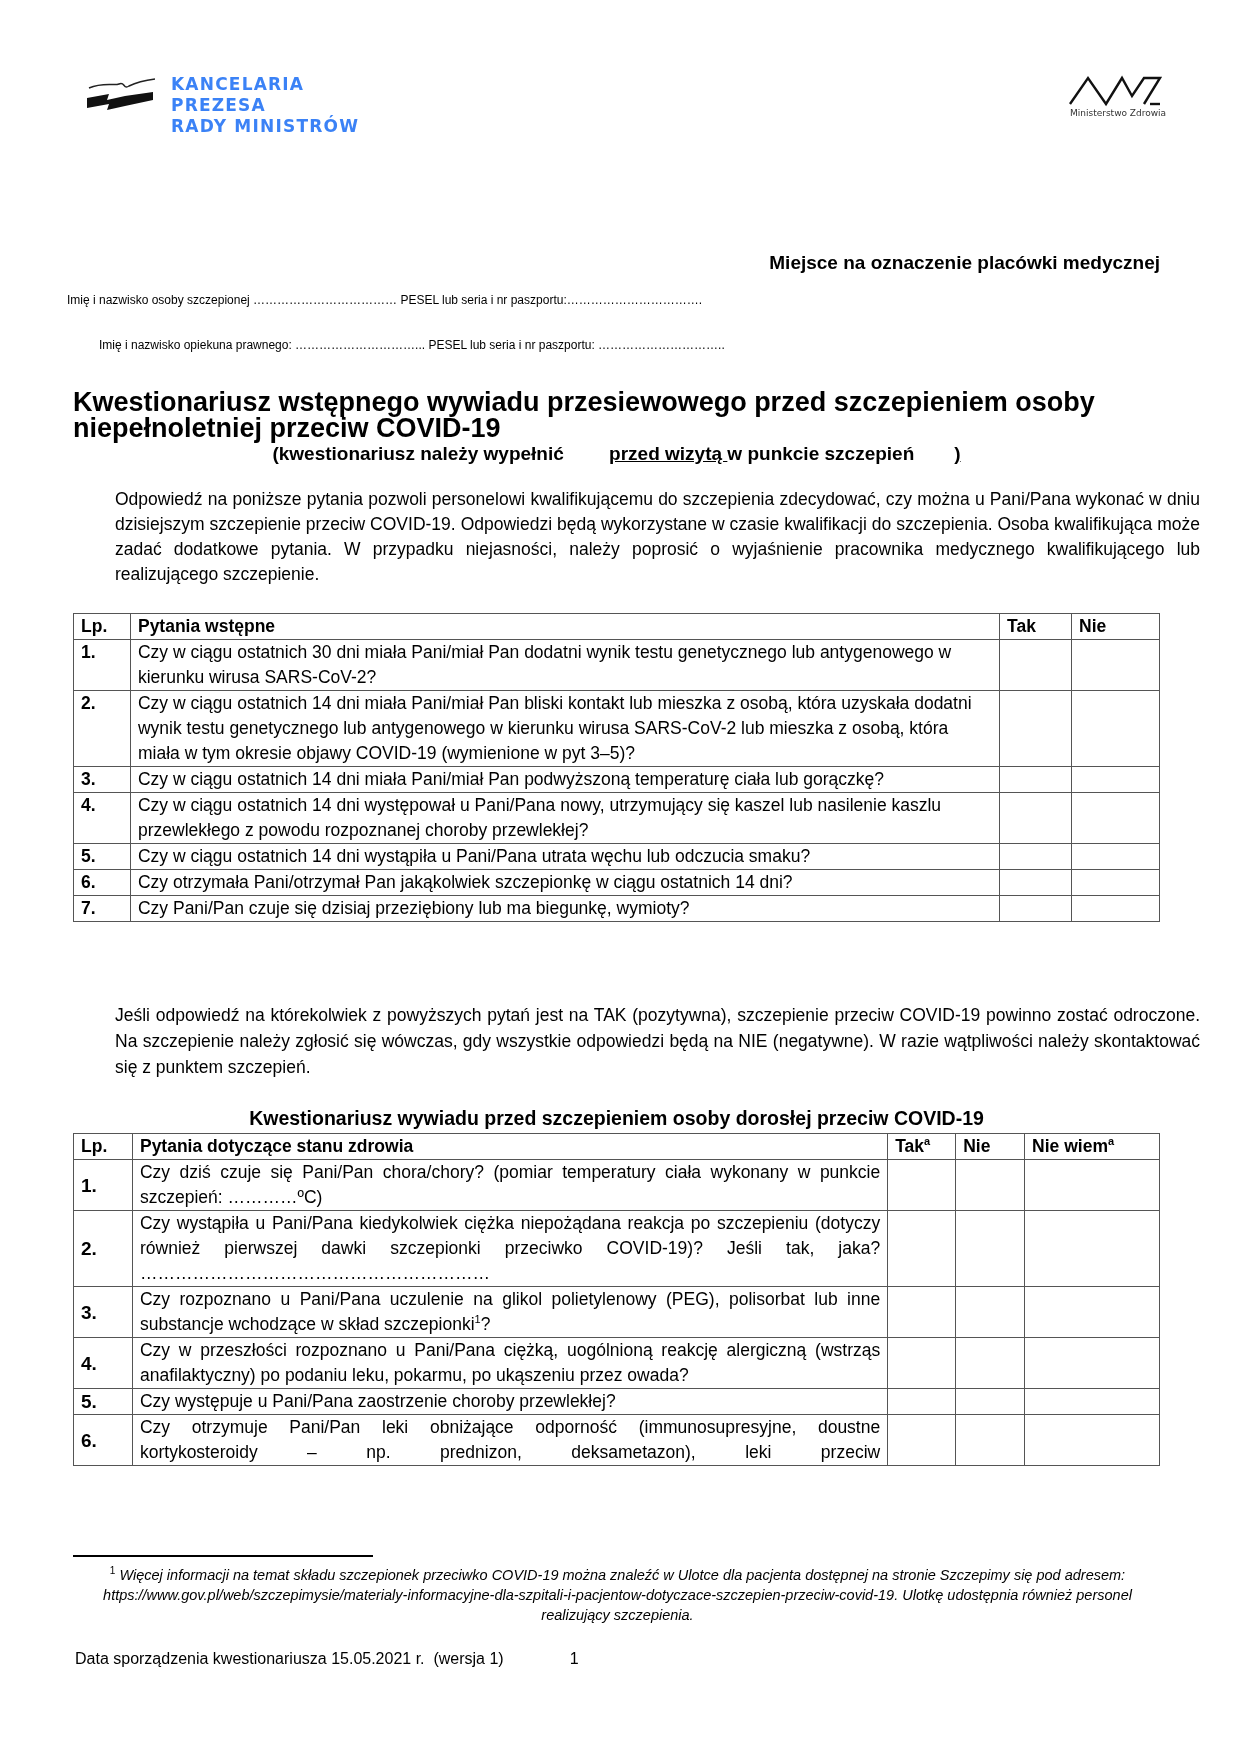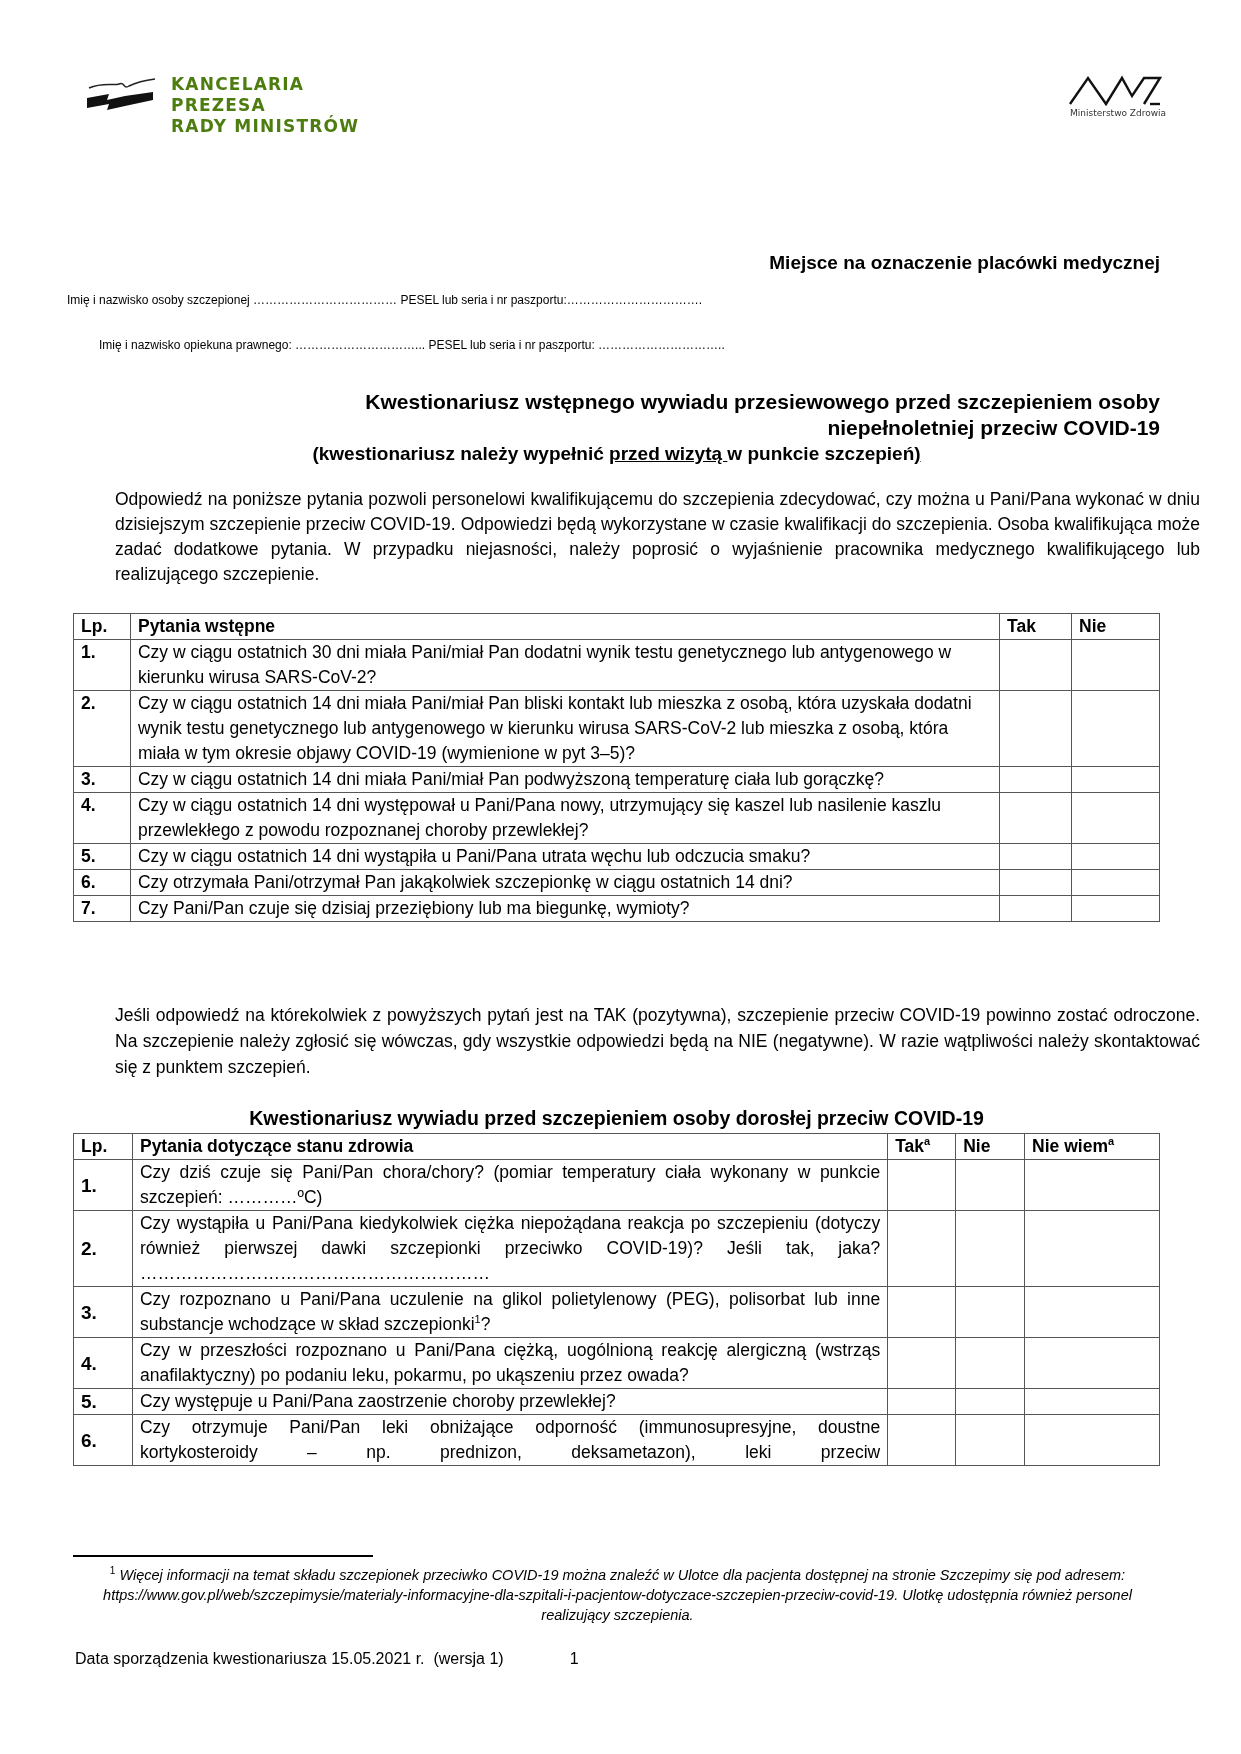--- a/index.html
+++ b/index.html
@@ -1,27 +1,27 @@
 <!DOCTYPE html>
 <html><head>
 <meta charset="utf-8">
 <style>
   html, body { margin:0; padding:0; background:#fff; }
   body { width:1241px; height:1754px; position:relative; overflow:hidden;
          font-family:"Liberation Sans", sans-serif; color:#000; }
   .abs { position:absolute; }
   .logo-kprm { left:85px; top:72px; width:320px; height:52px; }
-  .kprm-text { position:absolute; left:86px; top:2px; font-size:17px; font-weight:bold; letter-spacing:1.2px; line-height:21px; color:#4d7c0f; font-family:"DejaVu Sans", sans-serif; }
+  .kprm-text { position:absolute; left:86px; top:2px; font-size:17px; font-weight:bold; letter-spacing:1.2px; line-height:21px; color:#3b82f6; font-family:"DejaVu Sans", sans-serif; }
   .logo-mz { left:1058px; top:72px; width:112px; height:50px; }
   .mz-caption { position:absolute; left:12px; top:36px; font-size:9px; color:#333; font-family:"DejaVu Sans", sans-serif;text-align:right; }
   .place { right:81px; top:252px; font-size:19px; font-weight:bold; }
   .field-line { left:67px; font-size:12px; white-space:nowrap; }
-  .title { left:73px; width:1087px; text-align:right; font-weight:bold; font-size:21px; line-height:26px; }
+  .title { left:73px; width:1087px; text-align:left; font-weight:bold; font-size:27px; line-height:26px; }
   .subtitle { left:73px; width:1087px; text-align:center; font-weight:bold; font-size:19px; }
-  .subtitle u { text-decoration:underline; }
+  .subtitle u { text-decoration:underline;margin-left:40px; }
   .para { left:75px; width:1085px; font-size:17.5px; line-height:25px; text-align:justify;margin-left:40px; }
   table.q { position:absolute; border-collapse:collapse; font-size:17.5px; line-height:25px;border-radius:32px; }
   table.q td, table.q th { border:1.5px solid #555; padding:0 7px; vertical-align:top; text-align:left; }
   table.q th { font-weight:bold; }
   table.q td.num { font-weight:bold; }
   table.q2 td.num { vertical-align:middle; font-size:19px; }
   table.q2 td.qtext { text-align:justify; }
   table.q2 th.center { text-align:left; }
   sup { font-size:11px; line-height:0; }
   .sec2title { left:73px; width:1087px; text-align:center; font-weight:bold; font-size:19.5px; }

